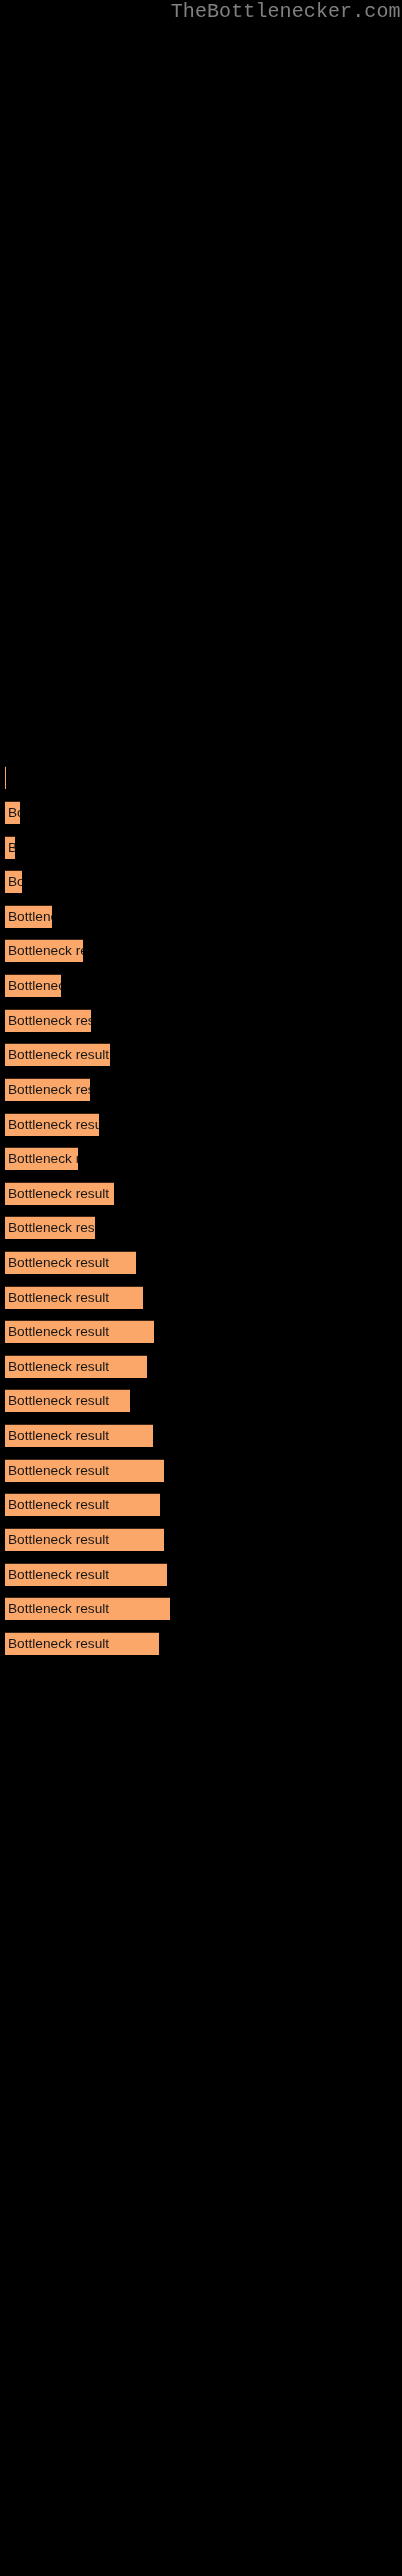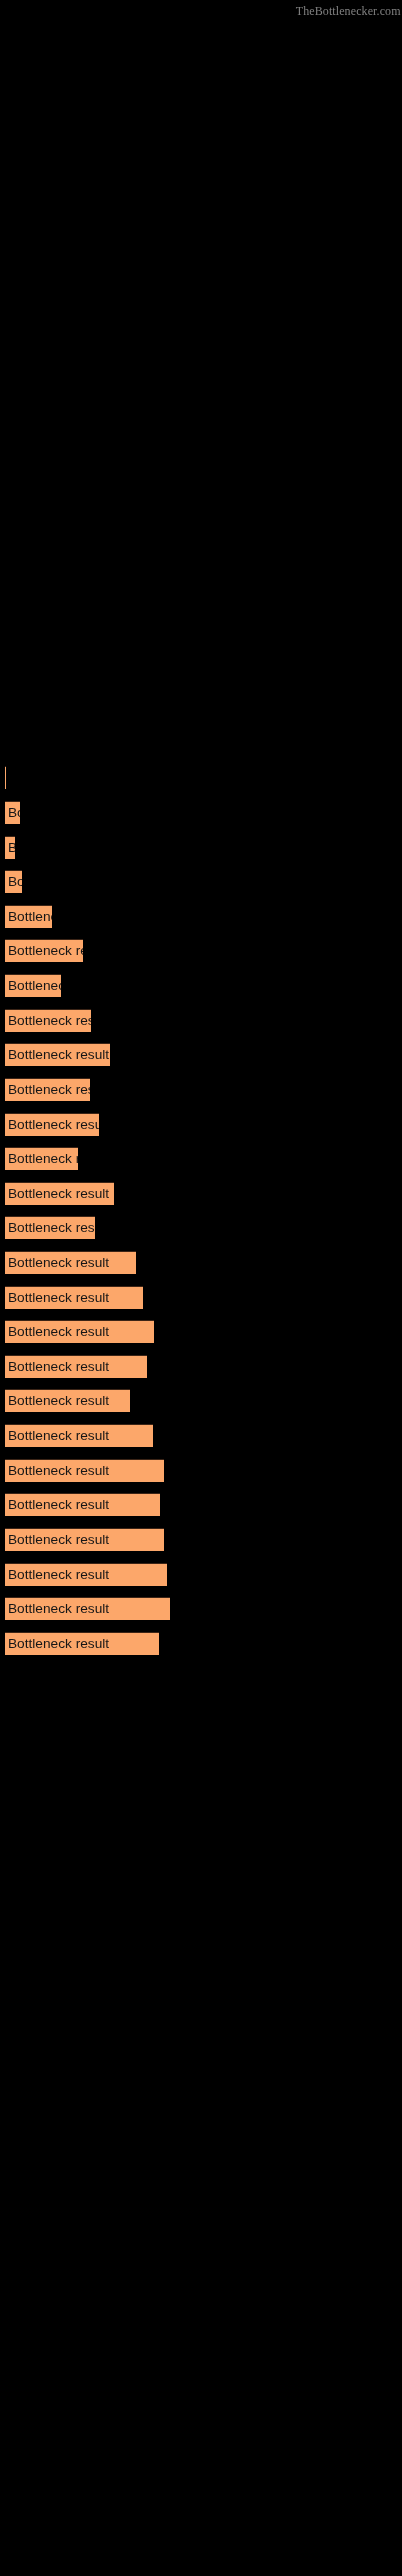--- a/index.html
+++ b/index.html
@@ -19,22 +19,22 @@
   #stage {
     position: relative;
     width: 403px;
     height: 2576px;
     background: #000000;
   }
   #watermark {
     position: absolute;
     top: 1.6px;
     right: 2.4px;
-    font-family: Liberation Serif, serif;
-    font-size: 12px;
+    font-family: Liberation Mono, monospace;
+    font-size: 20px;
     line-height: 19.3px;
     color: #808080;
     letter-spacing: 0.1px;
     white-space: nowrap;
     user-select: none;
   }
   #plot {
     position: absolute;
     left: 0;
     top: 0;

